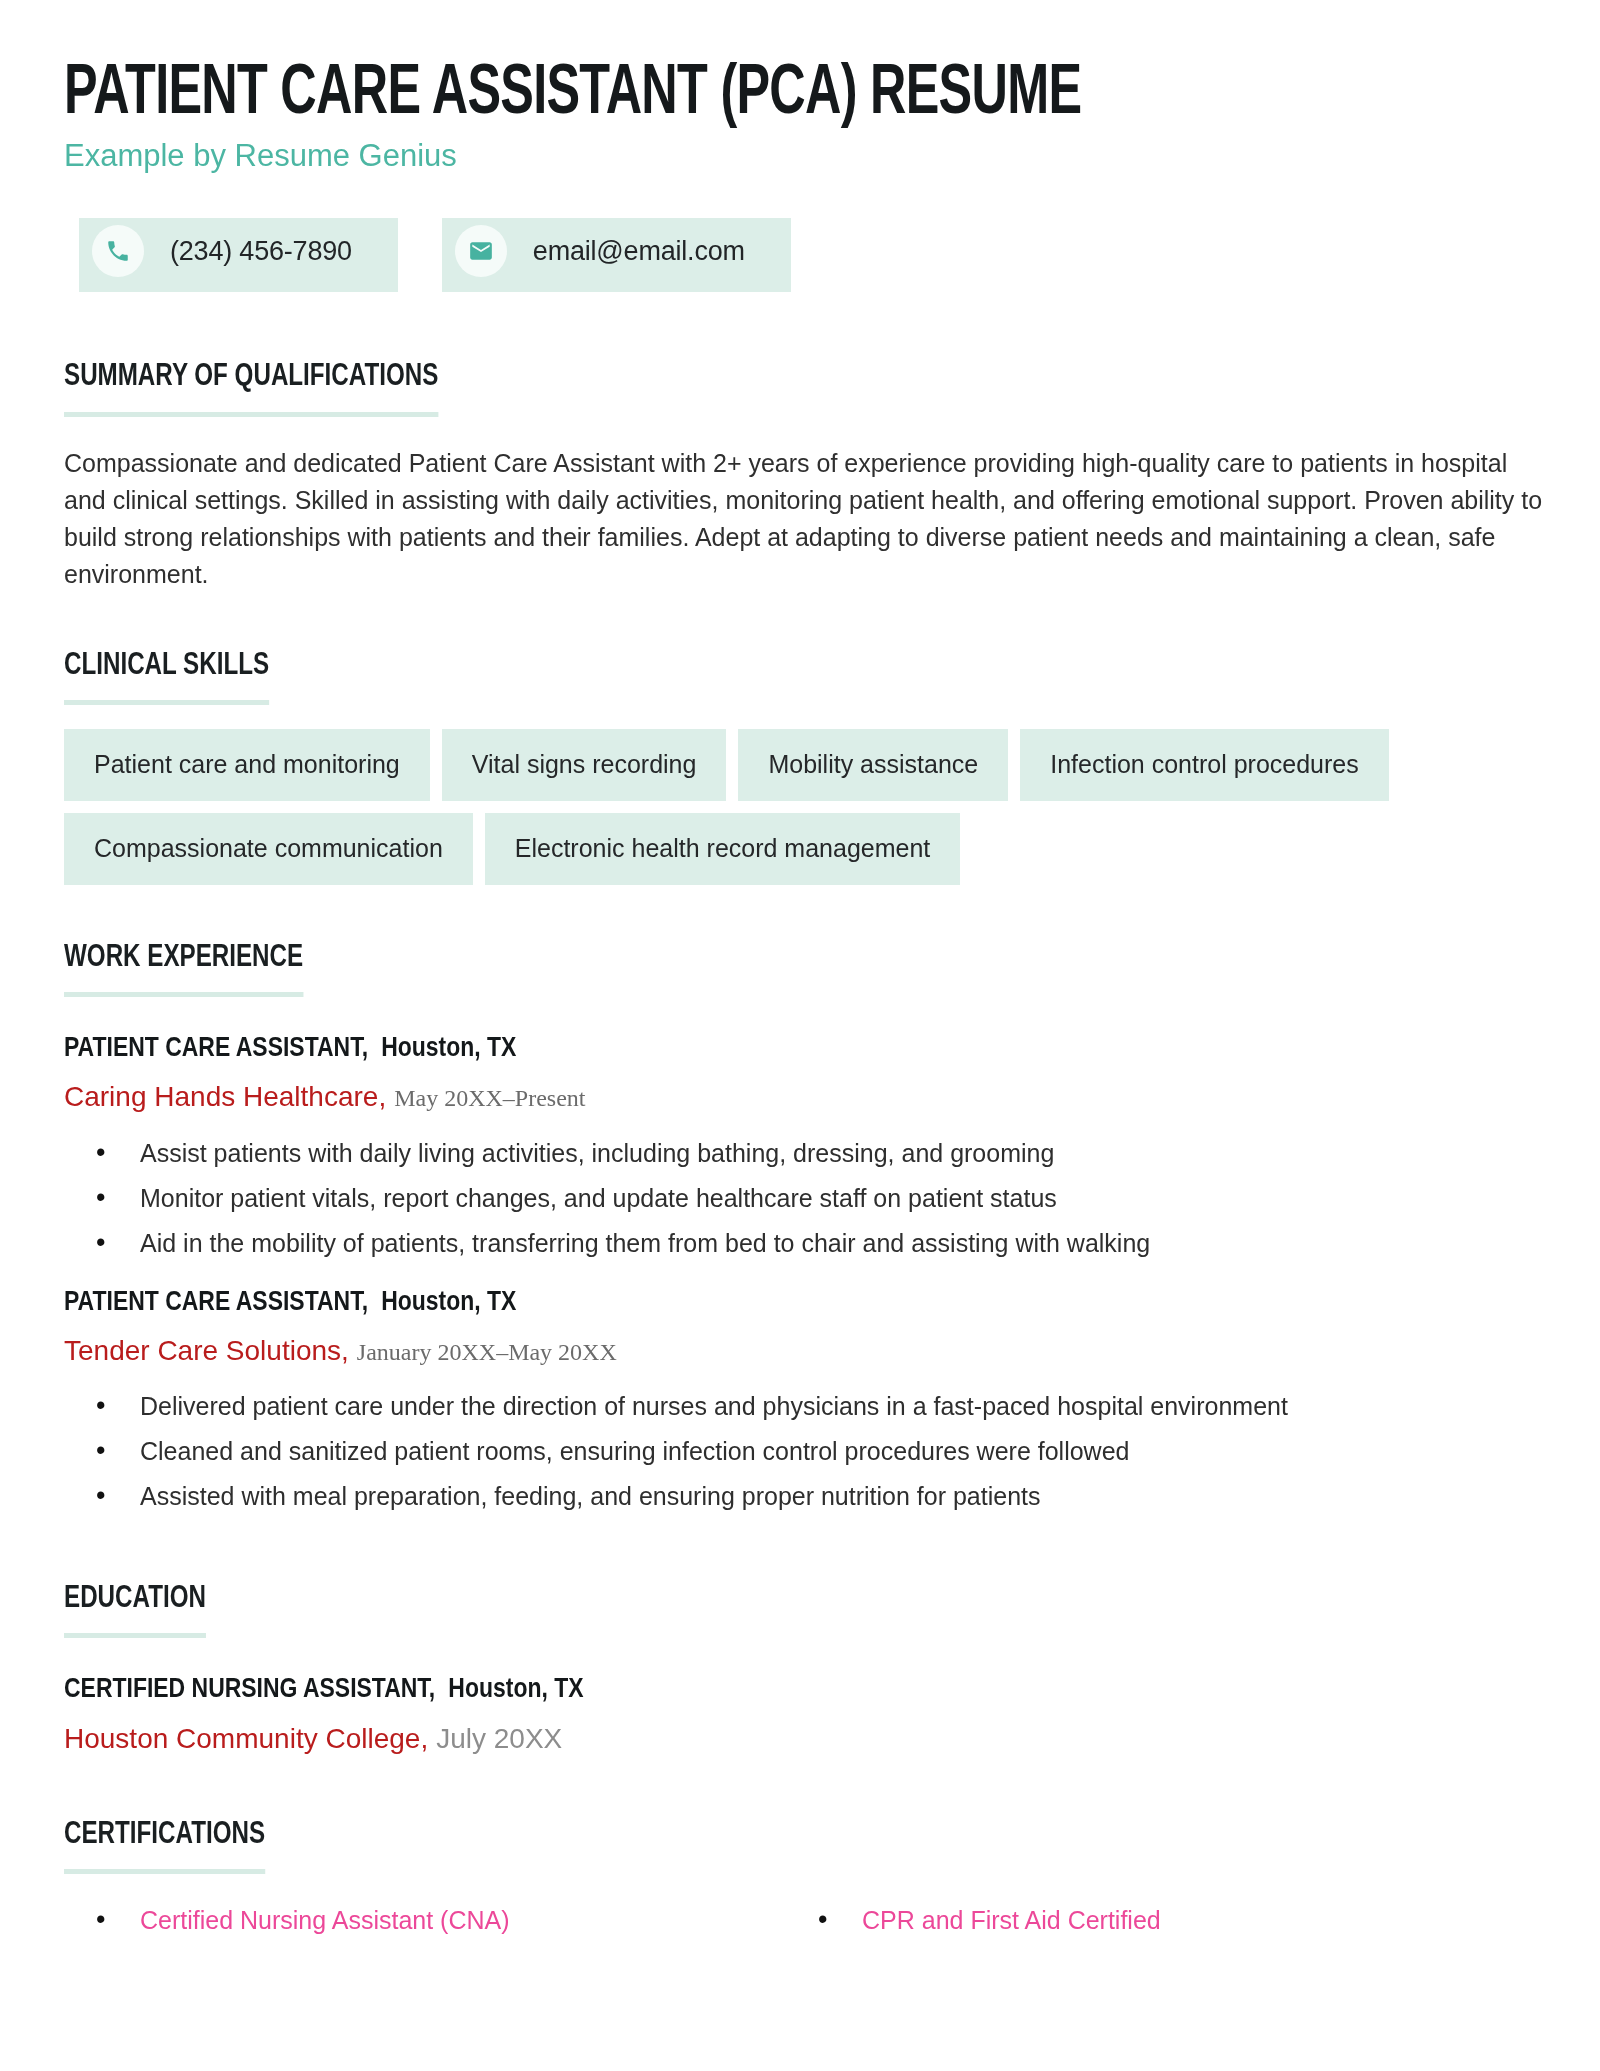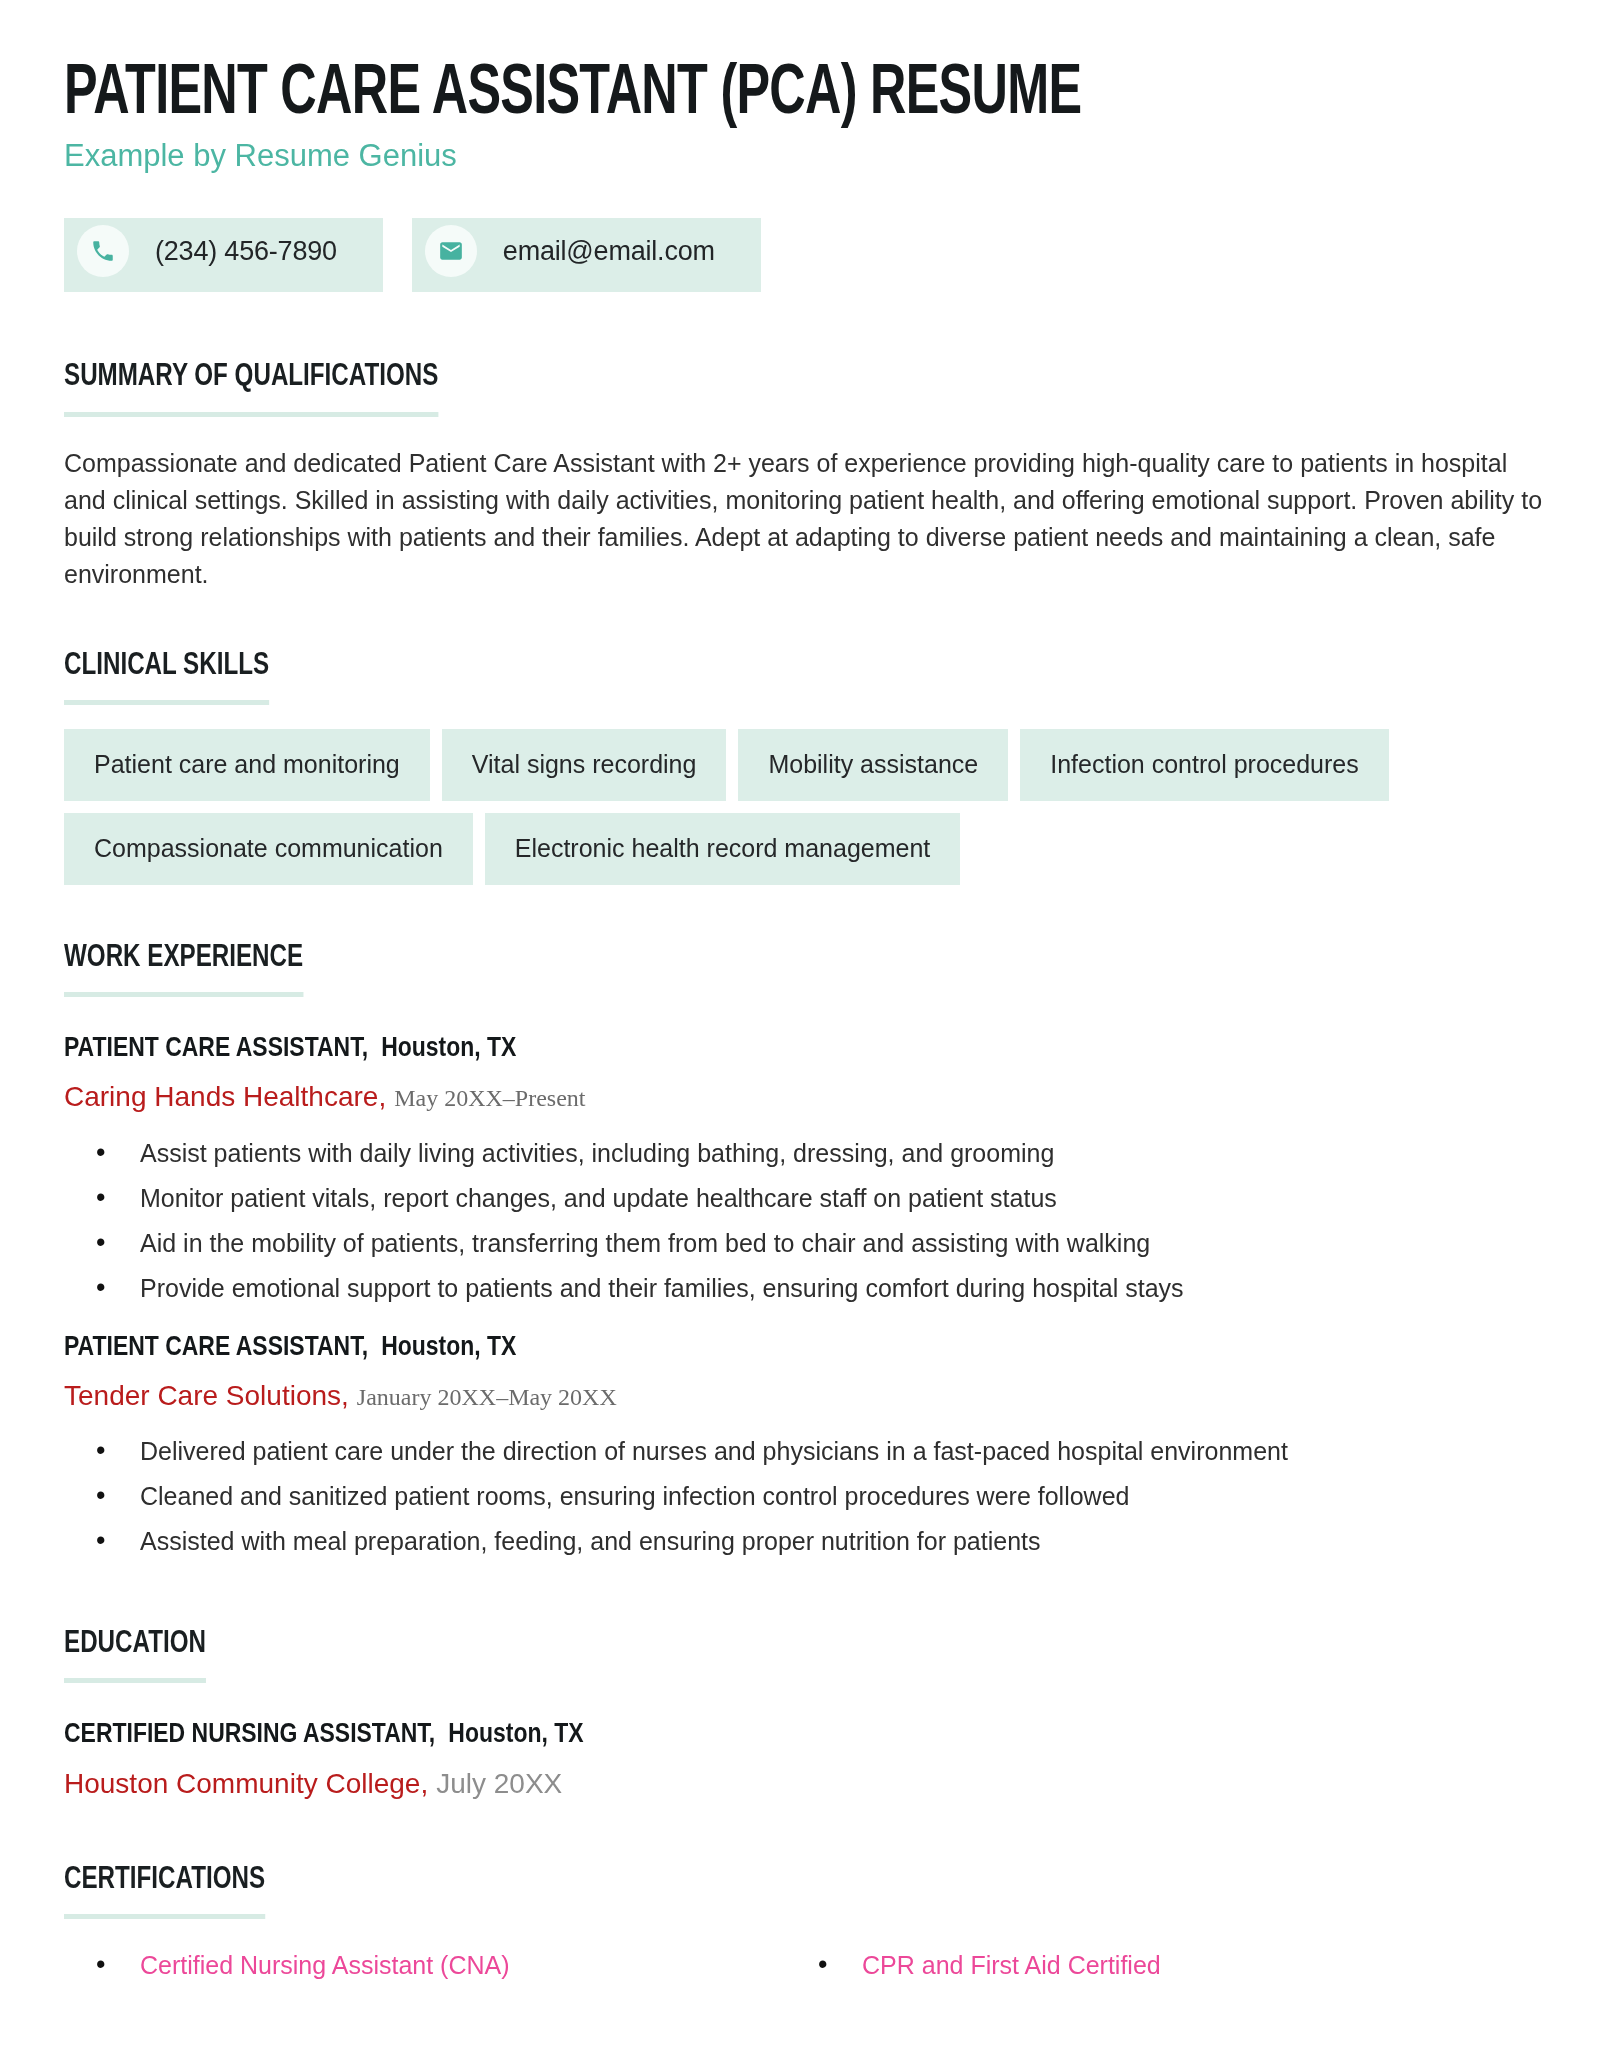--- a/index.html
+++ b/index.html
@@ -16,21 +16,21 @@
     margin: 0; font-size: 70px; line-height: 1.12; font-weight: 800;
     color: #15191b; letter-spacing: -1px; white-space: nowrap;
     transform: scaleX(0.72); transform-origin: 0 50%;
   }
   .subtitle { margin-top: 10px; font-size: 31px; color: #4cb6a3; font-weight: 500; }
 
   
   .contact-row { display: flex; gap: 29px; margin-top: 44px; }
   .pill {
     background: #dceee8; height: 74px; display: inline-flex; align-items: center;
-    padding: 0 46px 8px 13px; gap: 26px;
+    padding: 0 46px 8px 13px; gap: 26px; margin-left: 15px;
   }
   .pill .circle {
     width: 52px; height: 52px; border-radius: 50%; background: #f5fbf9;
     display: flex; align-items: center; justify-content: center; flex: 0 0 auto;
   }
   .pill .circle svg { width: 26px; height: 26px; fill: #47b2a0; }
   .pill .pill-text { font-size: 27px; color: #222527; letter-spacing: -0.2px; }
 
   
   section.sec { display: block; }
@@ -140,21 +140,20 @@
       <div class="job-title-line">
         <span>PATIENT CARE ASSISTANT,</span><span class="job-loc">Houston, TX</span>
       </div>
       <div class="company-line">
         <span class="company-name">Caring Hands Healthcare,</span><span class="dates-serif">May 20XX–Present</span>
       </div>
       <ul class="bullets">
         <li>Assist patients with daily living activities, including bathing, dressing, and grooming</li>
         <li>Monitor patient vitals, report changes, and update healthcare staff on patient status</li>
         <li>Aid in the mobility of patients, transferring them from bed to chair and assisting with walking</li>
-        <li>Provide emotional support to patients and their families, ensuring comfort during hospital stays</li>
       </ul>
     </div>
 
     <div class="job">
       <div class="job-title-line">
         <span>PATIENT CARE ASSISTANT,</span><span class="job-loc">Houston, TX</span>
       </div>
       <div class="company-line">
         <span class="company-name">Tender Care Solutions,</span><span class="dates-serif">January 20XX–May 20XX</span>
       </div>

